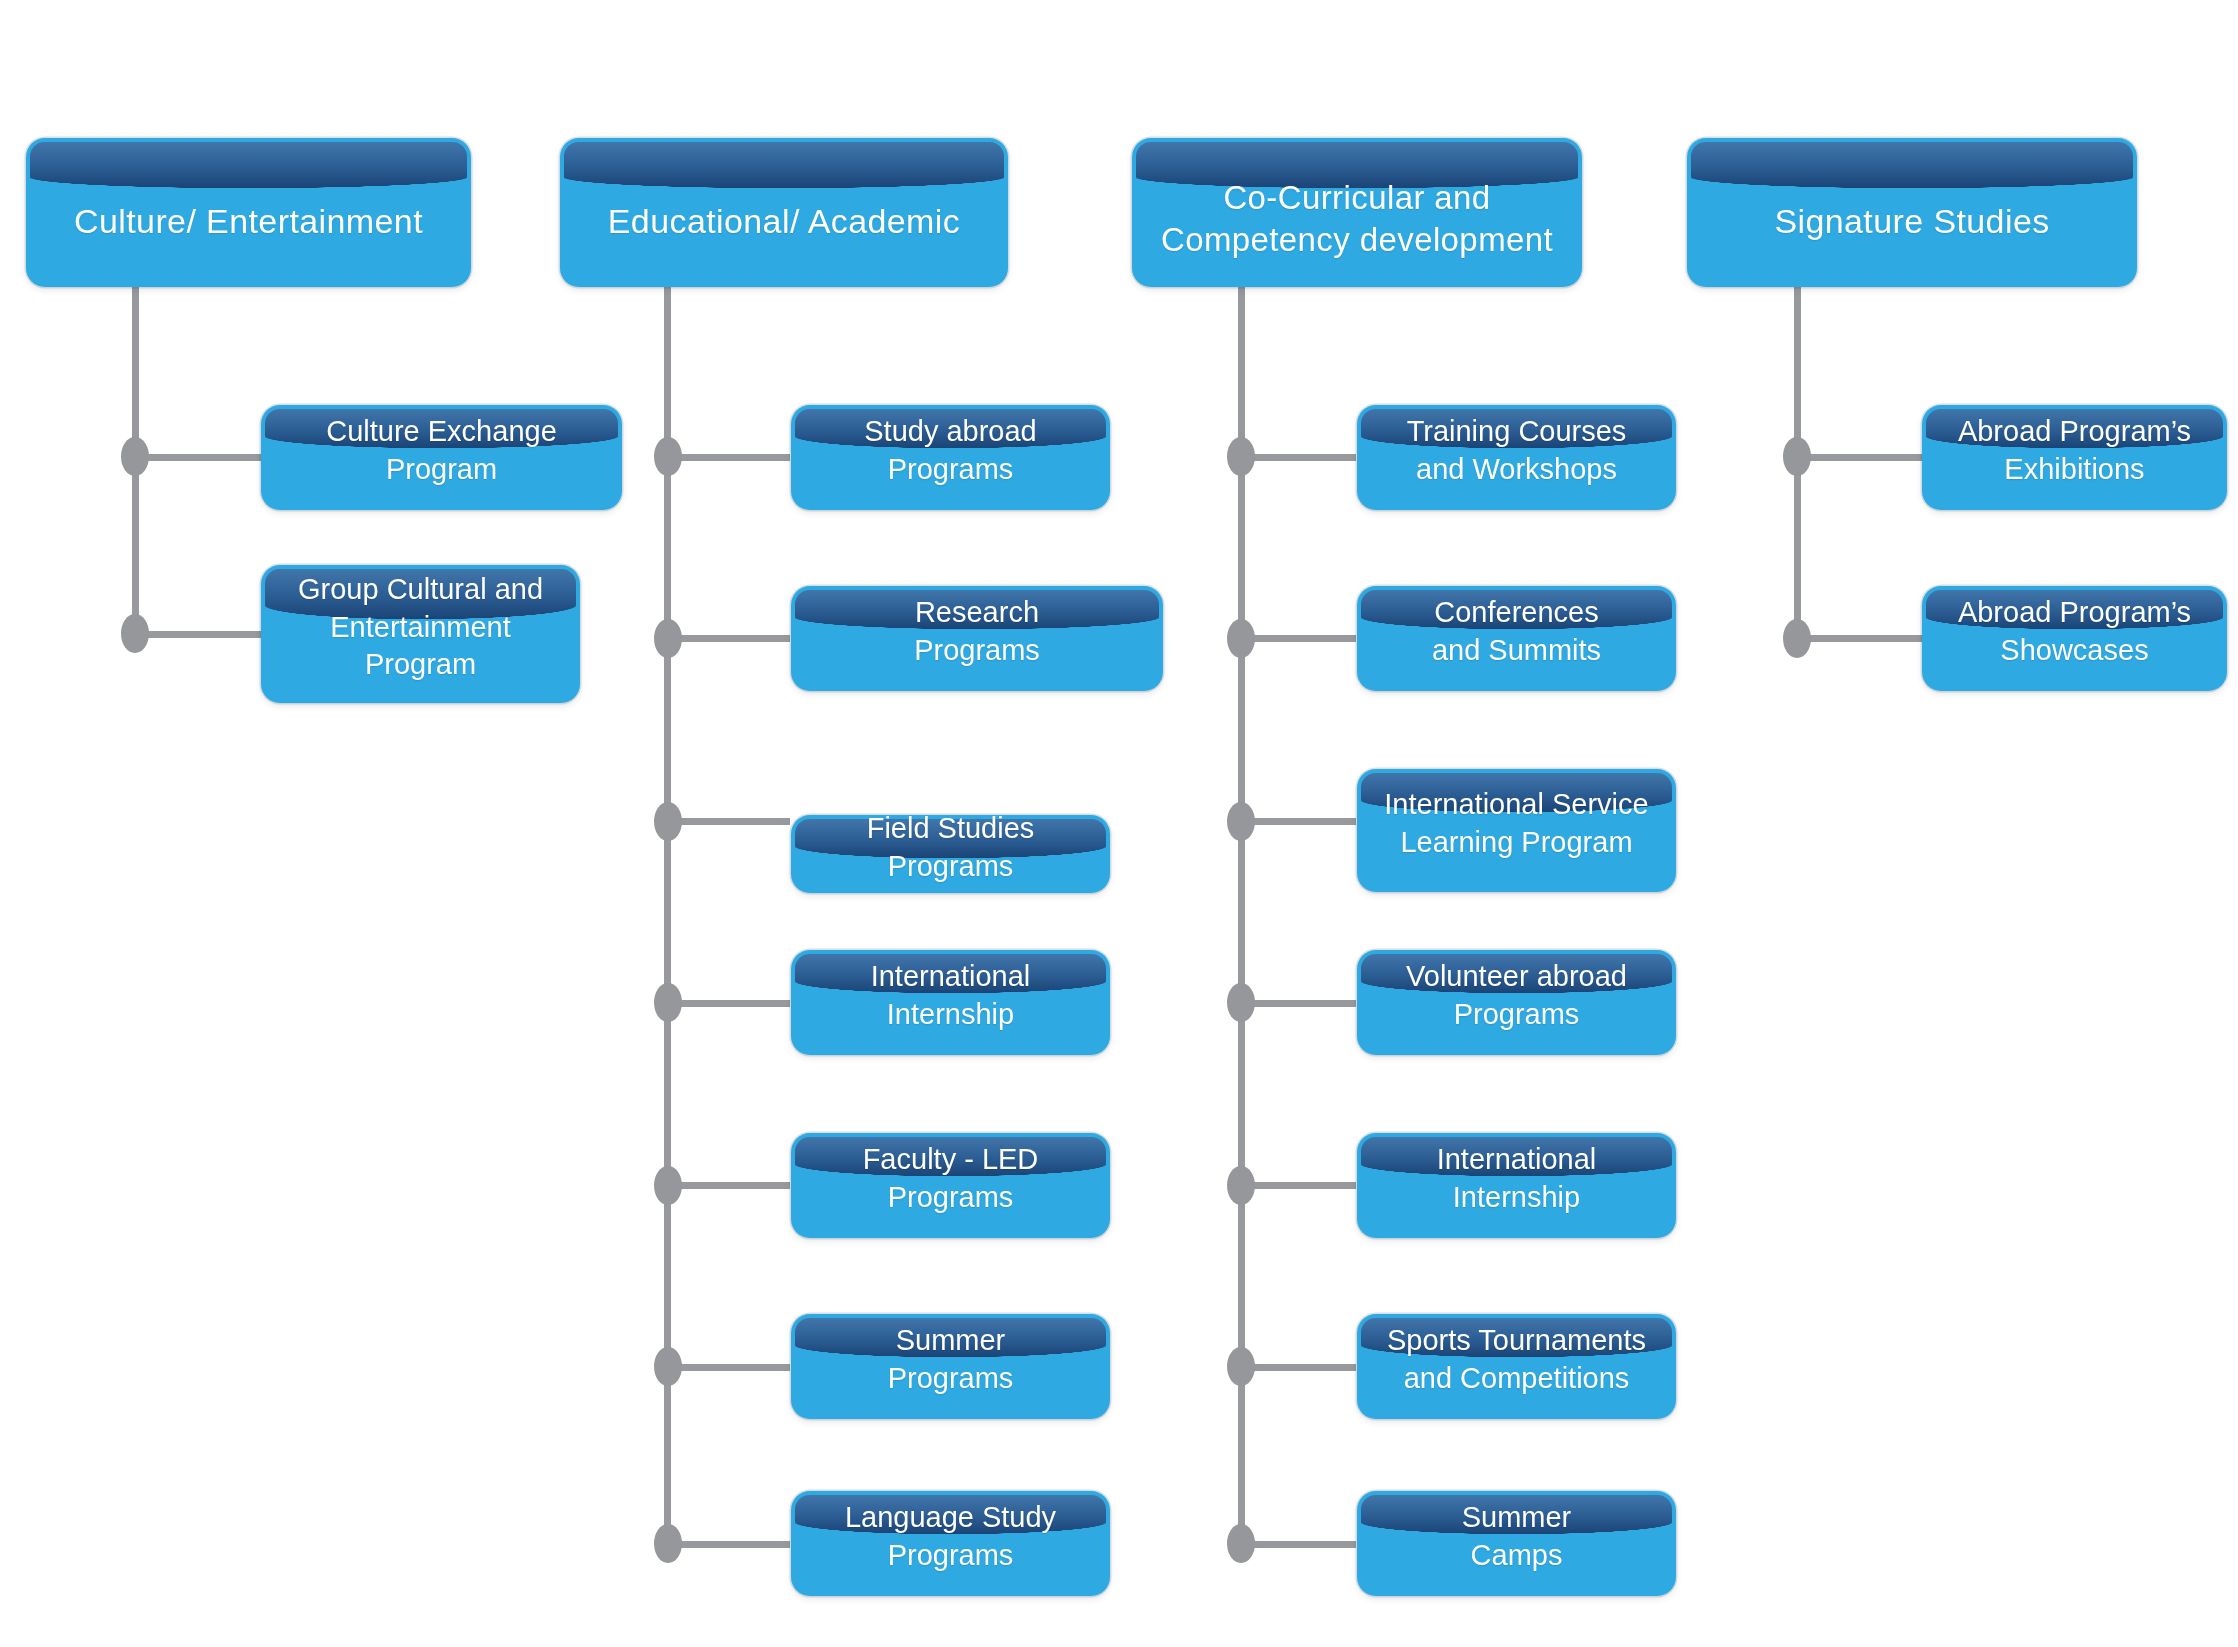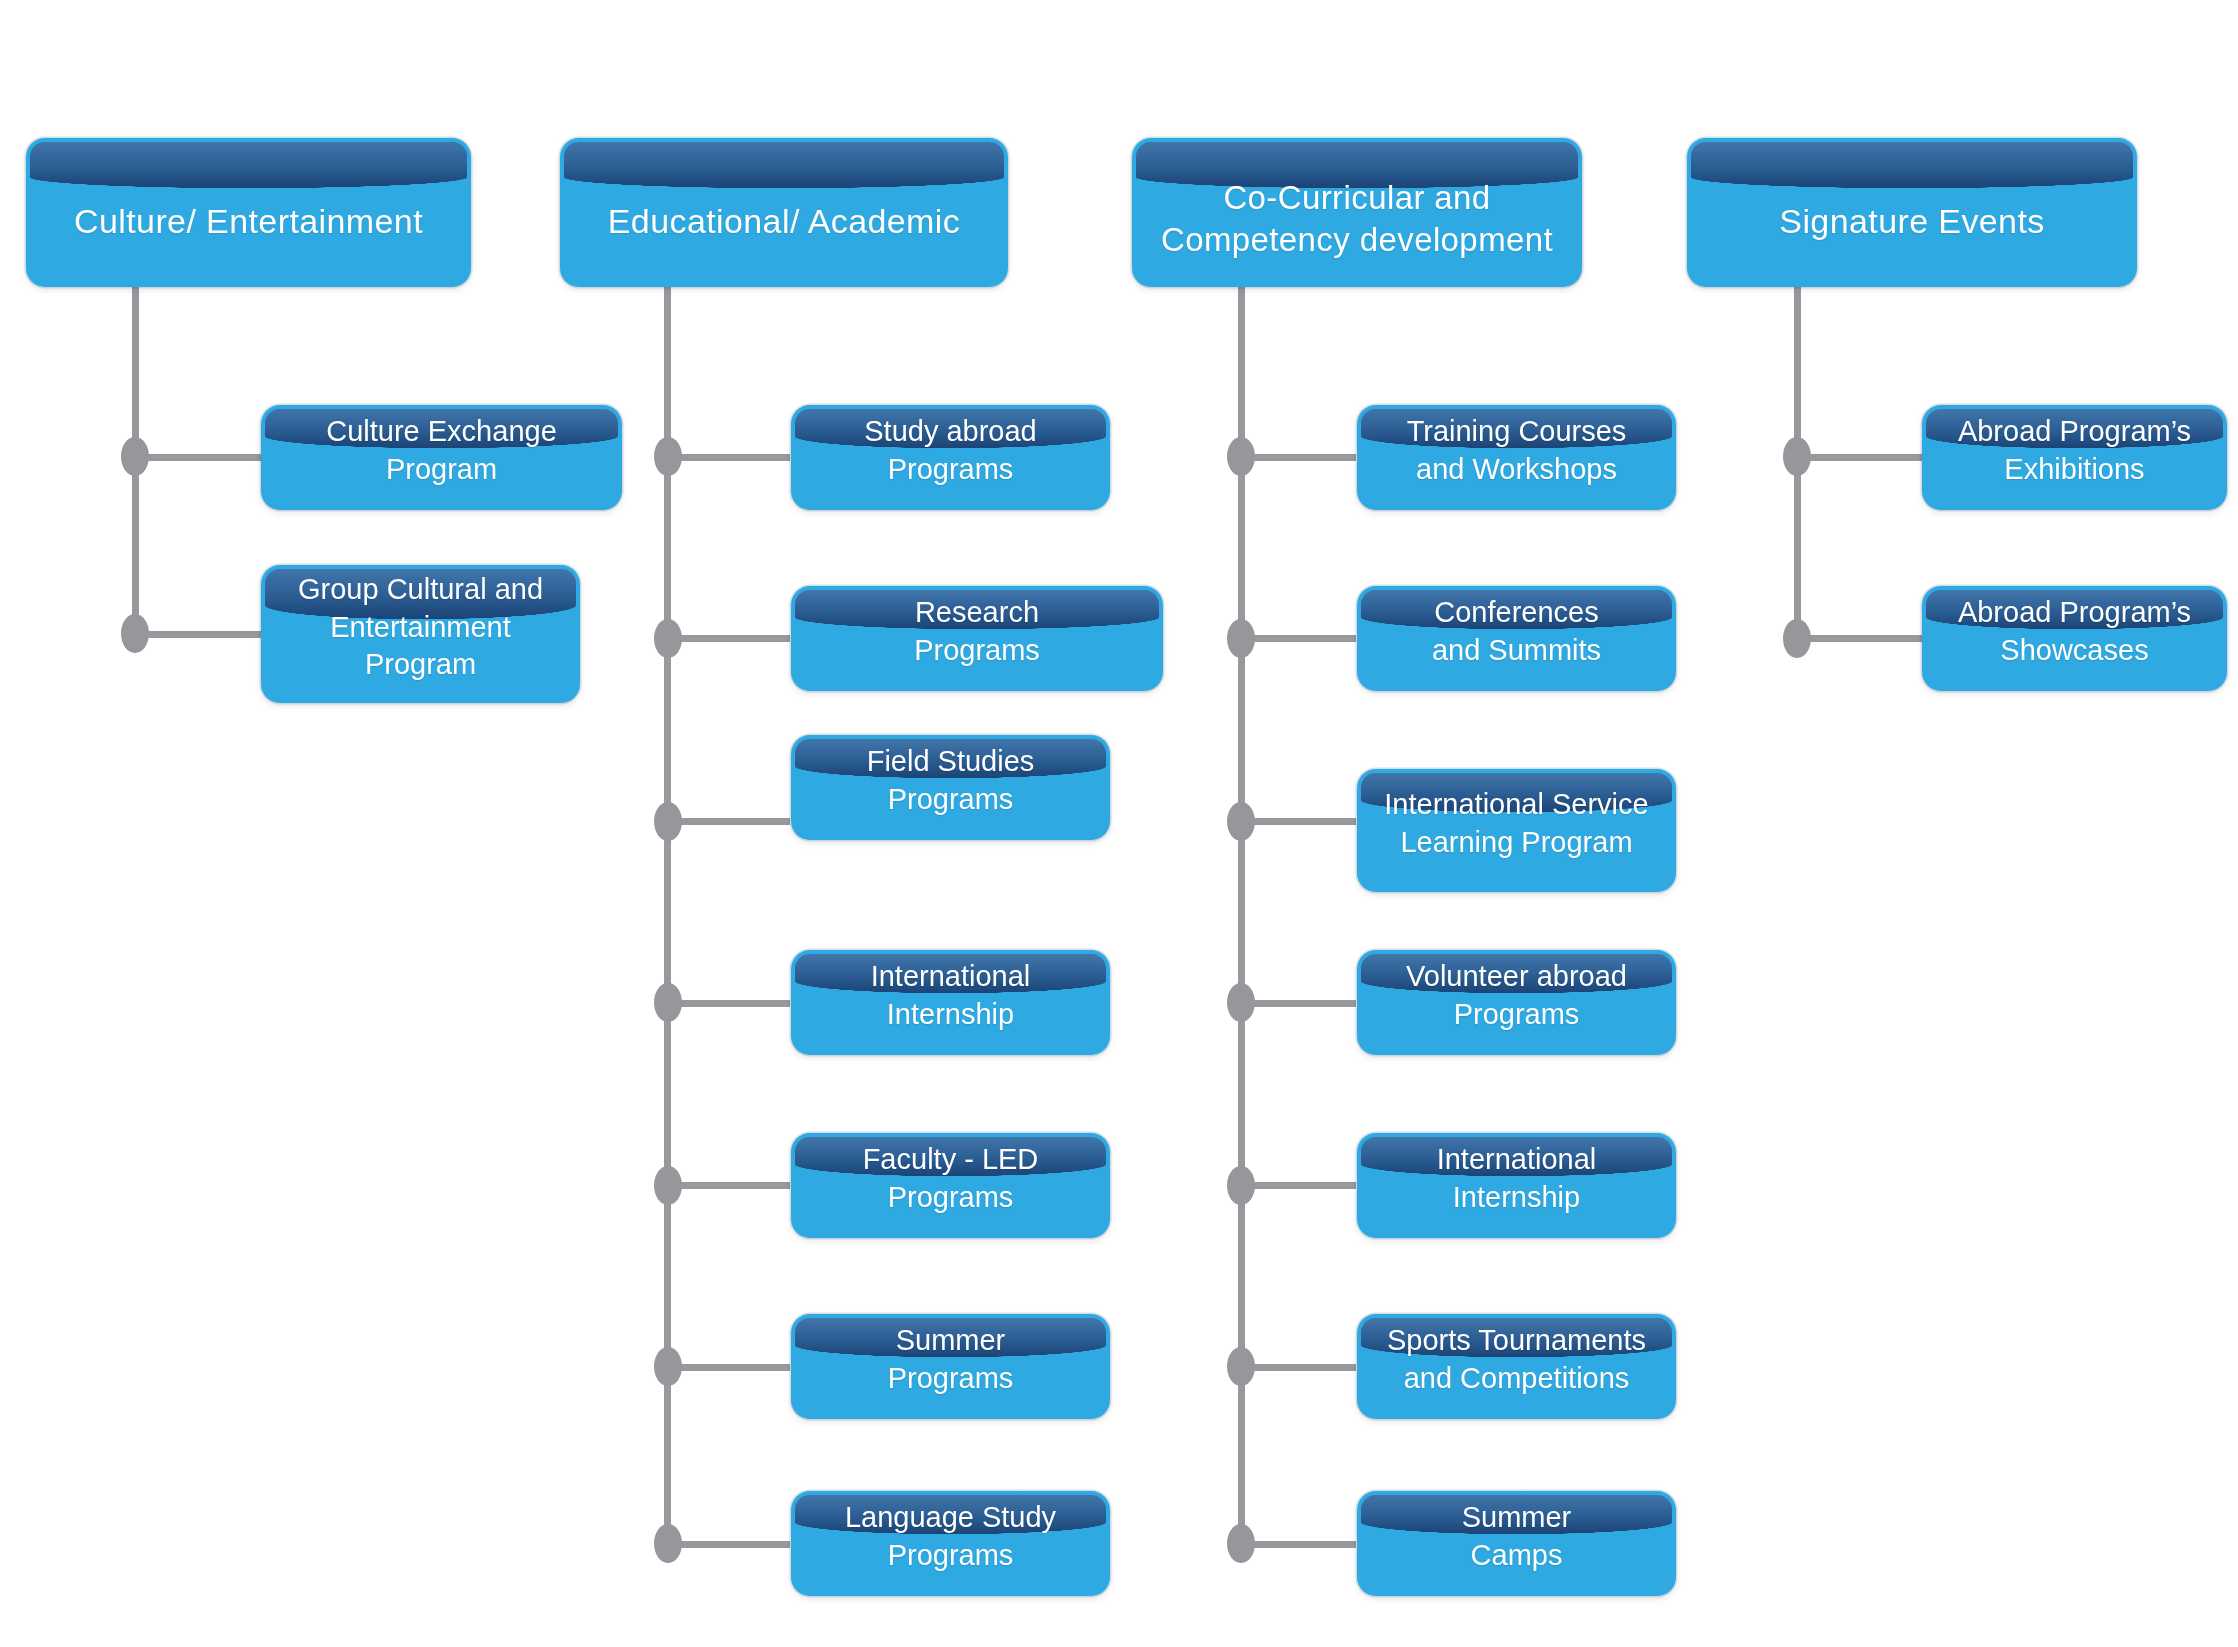--- a/index.html
+++ b/index.html
@@ -96,21 +96,21 @@
     <div class="label">Educational/ Academic</div>
   </div>
   <div class="box child" style="left:791px;top:405px;width:319px;height:105px">
     <div class="label">Study abroad
 Programs</div>
   </div>
   <div class="box child" style="left:791px;top:586px;width:372px;height:105px">
     <div class="label">Research
 Programs</div>
   </div>
-  <div class="box child" style="left:791px;top:735px;width:319px;height:105px">
+  <div class="box child" style="left:791px;top:815px;width:319px;height:78px">
     <div class="label">Field Studies
 Programs</div>
   </div>
   <div class="box child" style="left:791px;top:950px;width:319px;height:105px">
     <div class="label">International
 Internship</div>
   </div>
   <div class="box child" style="left:791px;top:1133px;width:319px;height:105px">
     <div class="label">Faculty - LED
 Programs</div>
@@ -173,21 +173,21 @@
 Camps</div>
   </div>
 
   <div class="trunk" style="left:1794px;top:287px;height:352px"></div>
   <div class="stub" style="left:1797px;top:454px;width:125px"></div>
   <div class="stub" style="left:1797px;top:635px;width:125px"></div>
   <div class="node" style="left:1783px;top:437px"></div>
   <div class="node" style="left:1783px;top:619px"></div>
 
   <div class="box hdr" style="left:1687px;top:138px;width:450px;height:149px">
-    <div class="label">Signature Events</div>
+    <div class="label">Signature Studies</div>
   </div>
   <div class="box child" style="left:1922px;top:405px;width:305px;height:105px">
     <div class="label">Abroad Program’s
 Exhibitions</div>
   </div>
   <div class="box child" style="left:1922px;top:586px;width:305px;height:105px">
     <div class="label">Abroad Program’s
 Showcases</div>
   </div>
 

